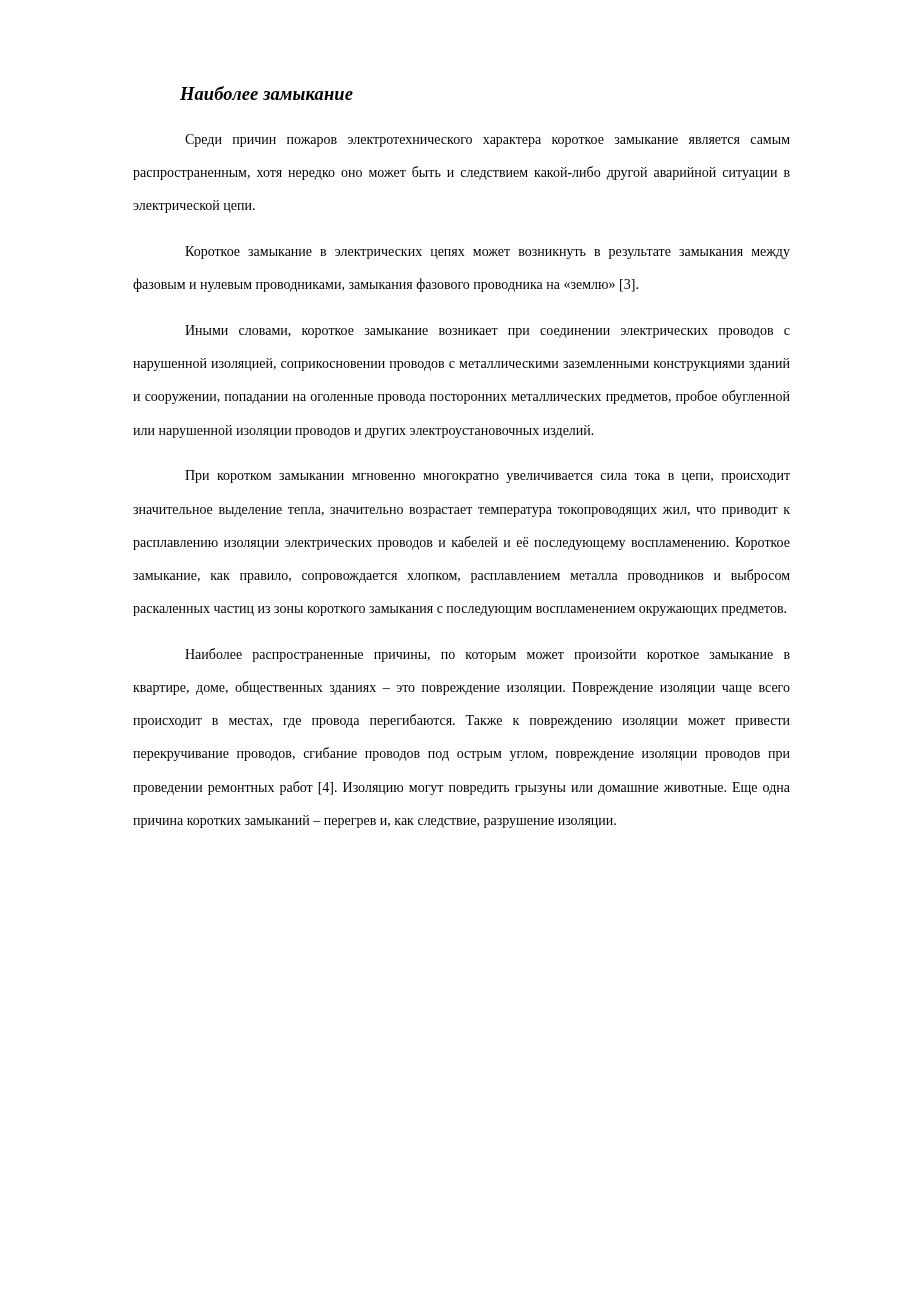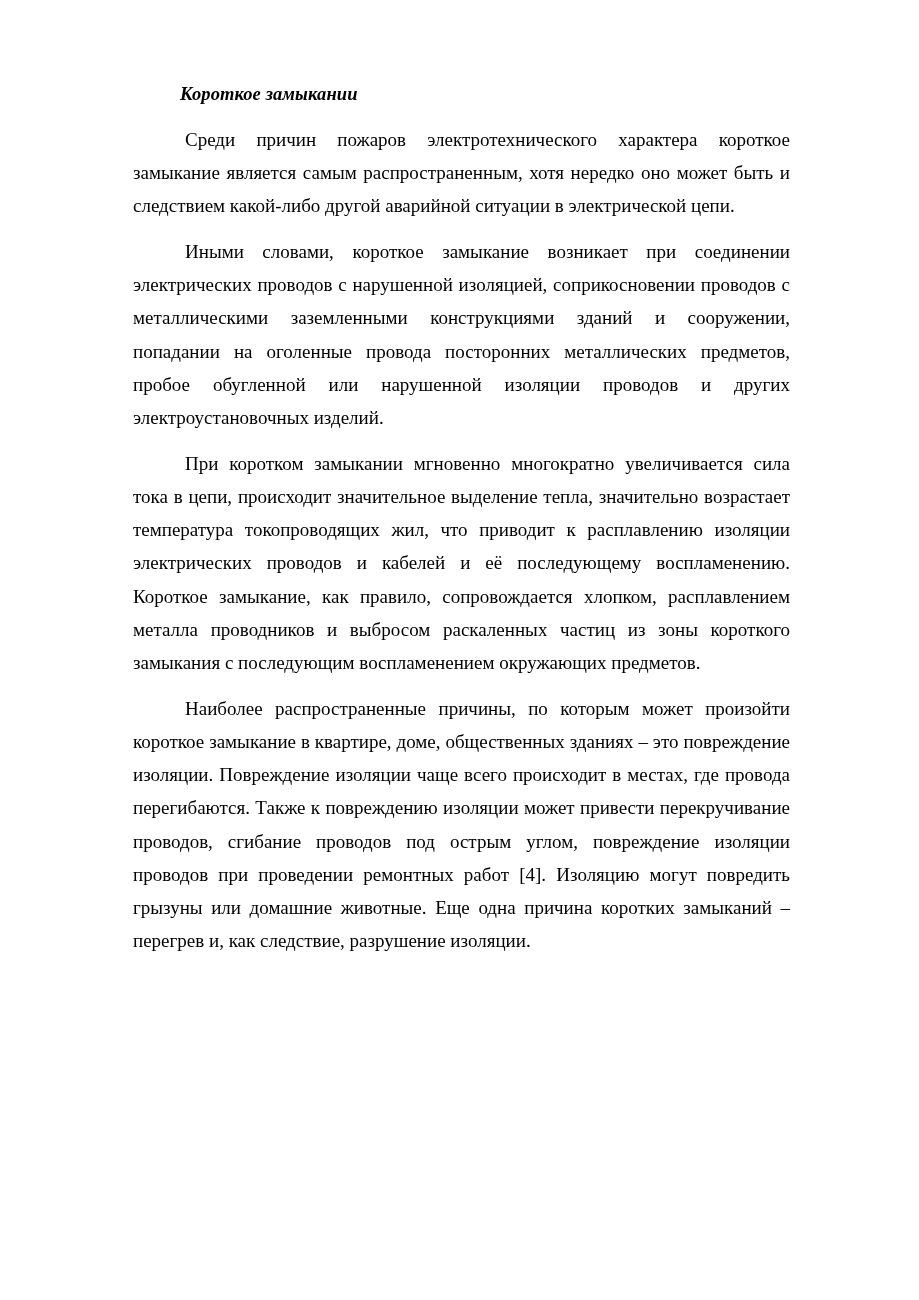--- a/index.html
+++ b/index.html
@@ -31,44 +31,45 @@
   .doc-title {
     font-size: 18.5px;
     font-weight: bold;
     font-style: italic;
     line-height: 1.35;
     margin: 0 0 16px 0;
     padding-left: 47px;
     letter-spacing: 0.1px;
   }
   .para {
-    font-size: 19px;
+    font-size: 14px;
     line-height: 33.2px;
     text-align: justify;
     text-justify: inter-word;
     text-indent: 52px;
     margin: 0 0 12.5px 0;
     word-spacing: 0px;
     hyphens: none;
   }
   .para:last-child {
     margin-bottom: 0;
   }
   
 </style>
 </head>
 <body>
 
 <div class="page">
   <div class="content">
 
-    <h1 class="doc-title">Короткое замыкании</h1>
+    <h1 class="doc-title">Наиболее замыкание</h1>
 
     <p class="para">Среди причин пожаров электротехнического характера короткое замыкание является самым распространенным, хотя нередко оно может быть и следствием какой-либо другой аварийной ситуации в электрической цепи.</p>
 
+    <p class="para">Короткое замыкание в электрических цепях может возникнуть в результате замыкания между фазовым и нулевым проводниками, замыкания фазового проводника на «землю» [3].</p>
 
     <p class="para">Иными словами, короткое замыкание возникает при соединении электрических проводов с нарушенной изоляцией, соприкосновении проводов с металлическими заземленными конструкциями зданий и сооружении, попадании на оголенные провода посторонних металлических предметов, пробое обугленной или нарушенной изоляции проводов и других электроустановочных изделий.</p>
 
     <p class="para">При коротком замыкании мгновенно многократно увеличивается сила тока в цепи, происходит значительное выделение тепла, значительно возрастает температура токопроводящих жил, что приводит к расплавлению изоляции электрических проводов и кабелей и её последующему воспламенению. Короткое замыкание, как правило, сопровождается хлопком, расплавлением металла проводников и выбросом раскаленных частиц из зоны короткого замыкания с последующим воспламенением окружающих предметов.</p>
 
     <p class="para">Наиболее распространенные причины, по которым может произойти короткое замыкание в квартире, доме, общественных зданиях – это повреждение изоляции. Повреждение изоляции чаще всего происходит в местах, где провода перегибаются. Также к повреждению изоляции может привести перекручивание проводов, сгибание проводов под острым углом, повреждение изоляции проводов при проведении ремонтных работ [4]. Изоляцию могут повредить грызуны или домашние животные. Еще одна причина коротких замыканий – перегрев и, как следствие, разрушение изоляции.</p>
 
 
   </div>
 </div>

